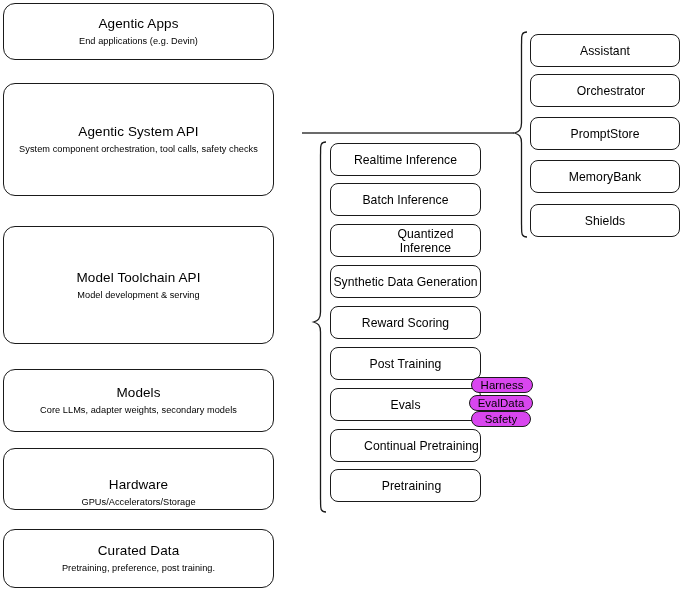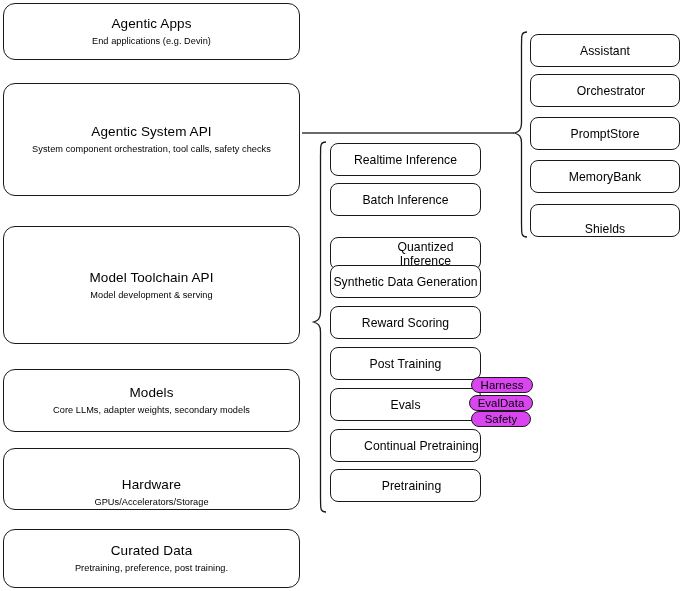--- a/index.html
+++ b/index.html
@@ -29,21 +29,21 @@
     display: flex;
     flex-direction: column;
     align-items: center;
     justify-content: center;
     text-align: center;
   }
 
   
   .layer-box {
     left: 3px;
-    width: 297px;
+    width: 271px;
     border-radius: 12px;
   }
   .layer-title {
     font-size: 13.5px;
     line-height: 17px;
     letter-spacing: 0.1px;
   }
   .layer-sub {
     font-size: 9.2px;
     line-height: 13px;
@@ -153,21 +153,21 @@
     <div class="layer-title">Curated Data</div>
     <div class="layer-sub">Pretraining, preference, post training.</div>
   </div>
 
   <div class="box cap-box mid-box" style="top:143px;">
     <span>Realtime Inference</span>
   </div>
   <div class="box cap-box mid-box" style="top:183px;">
     <span>Batch Inference</span>
   </div>
-  <div class="box cap-box mid-box" style="top:237px;padding-left:40px;">
+  <div class="box cap-box mid-box" style="top:224px;padding-left:40px;">
     <span>Quantized Inference</span>
   </div>
   <div class="box cap-box mid-box" style="top:265px;">
     <span>Synthetic Data Generation</span>
   </div>
   <div class="box cap-box mid-box" style="top:306px;">
     <span>Reward Scoring</span>
   </div>
   <div class="box cap-box mid-box" style="top:347px;">
     <span>Post Training</span>
@@ -197,17 +197,17 @@
   </div>
   <div class="box cap-box right-box" style="top:74px;padding-left:12px;">
     <span>Orchestrator</span>
   </div>
   <div class="box cap-box right-box" style="top:117px;">
     <span>PromptStore</span>
   </div>
   <div class="box cap-box right-box" style="top:160px;">
     <span>MemoryBank</span>
   </div>
-  <div class="box cap-box right-box" style="top:204px;justify-content:flex-end;">
+  <div class="box cap-box right-box" style="top:204px;">
     <span>Shields</span>
   </div>
 
 </div>
 
 </body></html>

